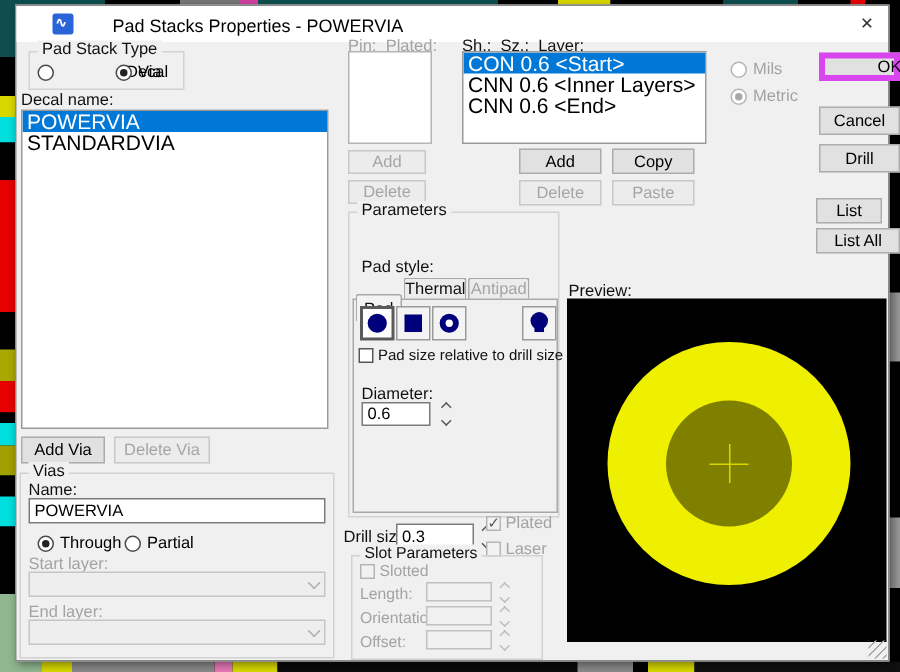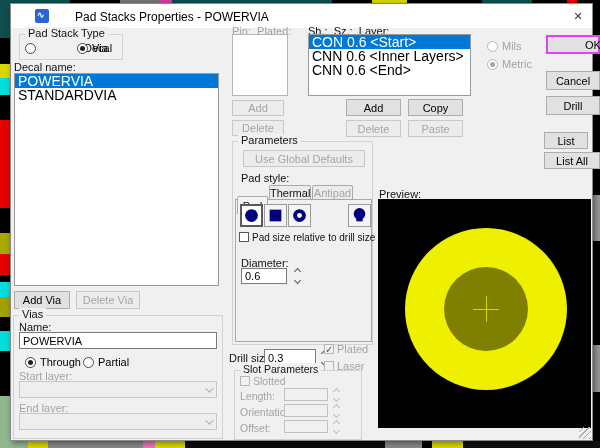--- a/index.html
+++ b/index.html
@@ -17,21 +17,21 @@
   #titlebar { position: absolute; left: 0; top: 0; width: 100%; height: 24px; background: #ffffff; }
   #title-text { position: absolute; left: 64px; top: 6px; font-size: 12px; color: #000; white-space: nowrap; }
   #app-icon { position: absolute; left: 24px; top: 5px; width: 14px; height: 14px; background: #2964d8; border-radius: 2px; }
   #app-icon span { position: absolute; left: 2px; top: 1px; color: #fff; font-size: 9px; font-weight: bold; }
   #close-btn { position: absolute; right: 6px; top: 4px; width: 16px; height: 16px; text-align: center; line-height: 16px; font-size: 11px; color: #333; }
 
   
   .group { position: absolute; border: 1px solid #d2d2d2; }
   .group .legend { position: absolute; top: -8px; left: 5px; background: #f0f0f0; padding: 0 3px; font-size: 11px; white-space: nowrap; }
   .btn { position: absolute; background: #e1e1e1; border: 1px solid #adadad; text-align: center; font-size: 11px; color: #000; display: flex; align-items: center; justify-content: center; }
-  .btn.focused { border: 2px solid #d946ef; background: #e5f1fb00; background: #e1e1e1; padding-left: 40px; }
+  .btn.focused { border: 4px solid #d946ef; background: #e5f1fb00; background: #e1e1e1; padding-left: 40px; }
   .btn.disabled { background: #ececec; border-color: #c8c8c8; color: #a5a5a5; }
   .list { position: absolute; background: #fff; border: 1px solid #9a9a9a; overflow: hidden; }
   .list .row { height: 14px; line-height: 14px; padding-left: 3px; white-space: nowrap; font-size: 14px; color: #000; }
   .list .row.sel { background: #0078d7; color: #fff; }
   .lbl { position: absolute; white-space: nowrap; font-size: 11px; color: #111; }
   .lbl.dis { color: #a3a3a3; }
   .input { position: absolute; background: #fff; border: 1px solid #7a7a7a; font-family: "Liberation Sans", sans-serif; font-size: 11px; padding: 0 3px; color: #000; }
   .input:disabled, .input.dis { background: #f0f0f0; border-color: #c0c0c0; }
   .combo { position: absolute; background: #eeeeee; border: 1px solid #c6c6c6; }
   .combo .carat { position: absolute; right: 5px; top: 5px; width: 6px; height: 6px; border-right: 1px solid #b0b0b0; border-bottom: 1px solid #b0b0b0; transform: rotate(45deg) translateY(-2px); }
@@ -210,21 +210,20 @@
 
     <div class="btn focused" style="left:535px;top:31px;width:54px;height:19px;">OK</div>
     <div class="btn" style="left:535px;top:67px;width:54px;height:19px;">Cancel</div>
     <div class="btn" style="left:535px;top:92px;width:54px;height:19px;">Drill</div>
     <div class="btn" style="left:533px;top:128px;width:44px;height:17px;">List</div>
     <div class="btn" style="left:533px;top:148px;width:56px;height:17px;">List All</div>
 
     <div class="group" style="left:221px;top:137px;width:141px;height:204px;">
       <span class="legend">Parameters</span>
     </div>
-    <div class="btn disabled" style="left:232px;top:146px;width:122px;height:17px;">Use Global Defaults</div>
     <div class="lbl" style="left:230px;top:168px;">Pad style:</div>
 
     <div class="tab active" style="left:226px;top:192px;width:31px;height:18px;">Pad</div>
     <div class="tab" style="left:258px;top:181px;width:42px;height:15px;">Thermal</div>
     <div class="tab dis" style="left:301px;top:181px;width:41px;height:15px;">Antipad</div>
     <div id="tab-panel" style="left:224px;top:195px;width:137px;height:143px;"></div>
 
     <div class="shape-btn sel" style="left:229px;top:200px;z-index:4;">
       <svg width="17" height="17" viewBox="0 0 16 16">
           <circle cx="8" cy="8" r="6" fill="#00007b"></circle>

